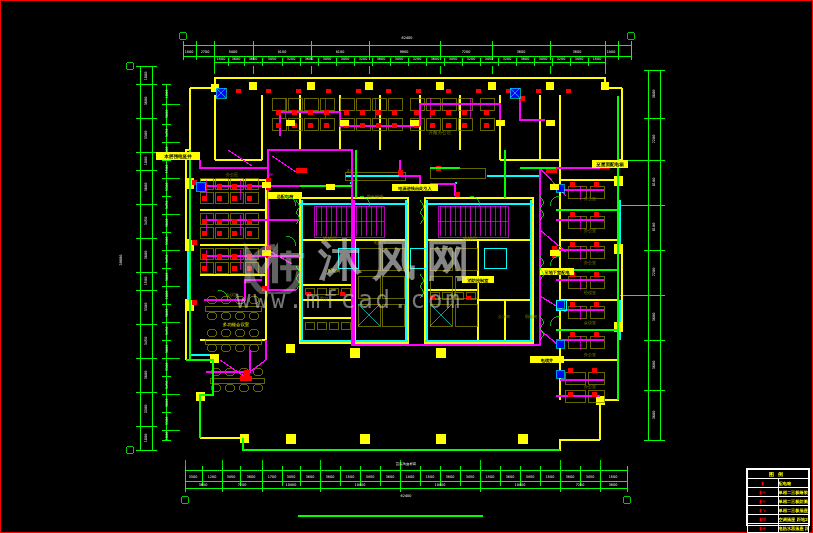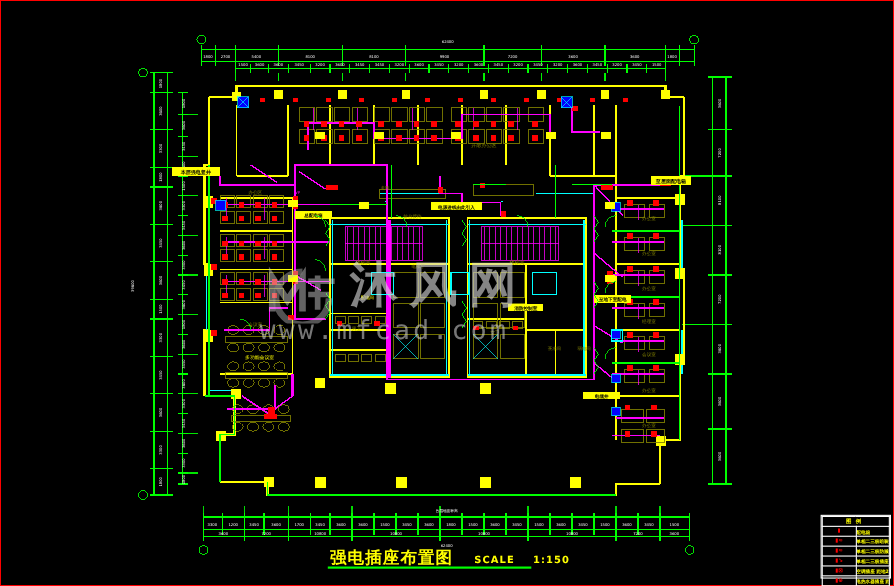--- a/index.html
+++ b/index.html
@@ -928,28 +928,20 @@
   </svg>
 
   <svg id="wm-logo" class="wm" viewBox="0 0 100 64">
     <path d="M50 10 A28 28 0 1 0 78 38" stroke="#bdbdbd" stroke-width="7" fill="none" opacity=".8"></path>
     <path d="M18 52 L18 16 L34 40 L50 16 L50 52" stroke="#d5d5d5" stroke-width="7" fill="none" opacity=".85"></path>
     <path d="M56 20 L84 20 M56 34 L78 34 M66 14 L66 50" stroke="#d5d5d5" stroke-width="6" fill="none" opacity=".85"></path>
   </svg>
   <div id="wm-cn" class="wm">沐风网</div>
   <div id="wm-url" class="wm">www.mfcad.com</div>
 
-  <div id="title-wrap">
-    <span id="title-cn">强电插座布置图</span>
-    <span id="title-scale">
-      <span>SCALE</span>
-      &nbsp;&nbsp;
-      <span>1:150</span>
-    </span>
-  </div>
   <div id="title-rule"></div>
 
   <div id="legend">
     <table>
       <tbody>
         <tr>
           <td class="lg-hd" colspan="2">
             <span>图</span><span>例</span>
           </td>
         </tr>

